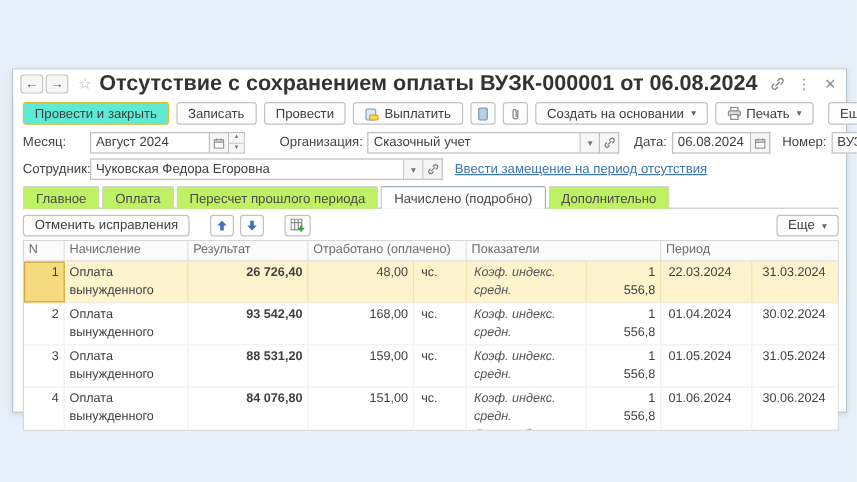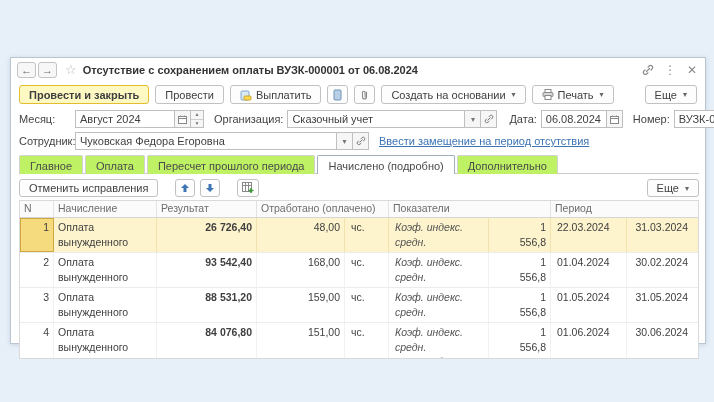--- a/index.html
+++ b/index.html
@@ -15,30 +15,30 @@
     background:#ffffff; border:1px solid #b9c6d1;
     box-shadow:0 1px 5px rgba(60,90,120,.18);
   }
   
   .titlebar { position:absolute; left:0; top:0; width:100%; height:23px;
     display:flex; align-items:center; padding:0 6px; background:#fff; }
   .navbtn { width:19px; height:16px; border:1px solid #c3c3c3; border-radius:3px;
     background:#f7f7f7; color:#666; font-size:11px; line-height:14px; text-align:center;
     margin-right:2px; cursor:pointer; }
   .star { color:#b9b9b9; font-size:13px; margin:0 6px 0 6px; }
-  .wtitle { font-size:11px; font-weight:600; color:#333; white-space:nowrap; }
+  .wtitle { font-size:18px; font-weight:600; color:#333; white-space:nowrap; }
   .titlebar .right { margin-left:auto; display:flex; align-items:center; gap:8px; color:#8a8a8a; }
   .tb-ic { width:14px; height:14px; display:inline-flex; align-items:center; justify-content:center; cursor:pointer; font-size:12px; }
   
   .toolbar { position:absolute; left:0; top:24px; width:100%; height:25px;
     display:flex; align-items:center; gap:6px; padding:0 8px; }
   .btn { height:19px; border:1px solid #c2c2c2; border-radius:3px; background:#fdfdfd;
     padding:0 9px; display:inline-flex; align-items:center; gap:4px; font-size:11px;
     color:#3f3f3f; cursor:pointer; white-space:nowrap; }
-  .btn.primary { background:#fef9c3; border-color:#e3bd2d; font-weight:700; }
+  .btn.primary { background:#5eead4; border-color:#e3bd2d; font-weight:400; }
   .btn.icon-only { padding:0 4px; }
   .caret::after { content:"▾"; font-size:8px; color:#666; margin-left:2px; }
   .btn .svg { display:inline-flex; }
   .spacer { flex:1; }
   
   .frow { position:absolute; display:flex; align-items:center; }
   .frow1 { left:8px; top:52px; }
   .frow2 { left:8px; top:74px; }
   .flabel { color:#444; margin-right:4px; }
   .field { display:flex; align-items:stretch; height:18px; }
@@ -103,20 +103,21 @@
             <path d="M4.5 7.5 L7.5 4.5 M3 6 L1.8 7.2 a2 2 0 0 0 2.8 2.8 L6 8.8 M6 3.2 L7.4 1.8 a2 2 0 0 1 2.8 2.8 L9 6" stroke="#8a8a8a" stroke-width="1.2" fill="none" stroke-linecap="round"></path>
           </svg>
       </span>
       <span class="tb-ic">⋮</span>
       <span class="tb-ic">✕</span>
     </div>
   </div>
 
   <div class="toolbar">
     <button class="btn primary">Провести и закрыть</button>
+    <button class="btn">Записать</button>
     <button class="btn">Провести</button>
     <button class="btn">
       <span class="svg">
         <svg width="12" height="12" viewBox="0 0 12 12">
             <rect x="1" y="2" width="8" height="9" rx="1" fill="#dbe9f6" stroke="#7fa8cc"></rect>
             <rect x="4" y="7" width="7" height="4" rx="1" fill="#ffd94d" stroke="#c9a62e"></rect>
           </svg>
       </span>
       <span>Выплатить</span>
     </button>
@@ -164,21 +165,21 @@
             <line x1="0.5" y1="3.5" x2="8.5" y2="3.5" stroke="#888"></line>
             <line x1="2.5" y1="0.5" x2="2.5" y2="2" stroke="#888"></line>
             <line x1="6.5" y1="0.5" x2="6.5" y2="2" stroke="#888"></line>
           </svg>
       </span>
       <span class="spin">
           <div>▲</div>
           <div>▼</div>
         </span>
     </span>
-    <span class="flabel" style="margin-left:10px">Организация:</span>
+    <span class="flabel" style="margin-left:29px">Организация:</span>
     <span class="field">
       <span class="inp" style="width:178px">Сказочный учет</span>
       <span class="fbtn">▾</span>
       <span class="fbtn">
         <svg width="10" height="10" viewBox="0 0 12 12">
             <path d="M4.5 7.5 L7.5 4.5 M3 6 L1.8 7.2 a2 2 0 0 0 2.8 2.8 L6 8.8 M6 3.2 L7.4 1.8 a2 2 0 0 1 2.8 2.8 L9 6" stroke="#777" stroke-width="1.2" fill="none" stroke-linecap="round"></path>
           </svg>
       </span>
     </span>
     <span class="flabel" style="margin-left:12px">Дата:</span>

